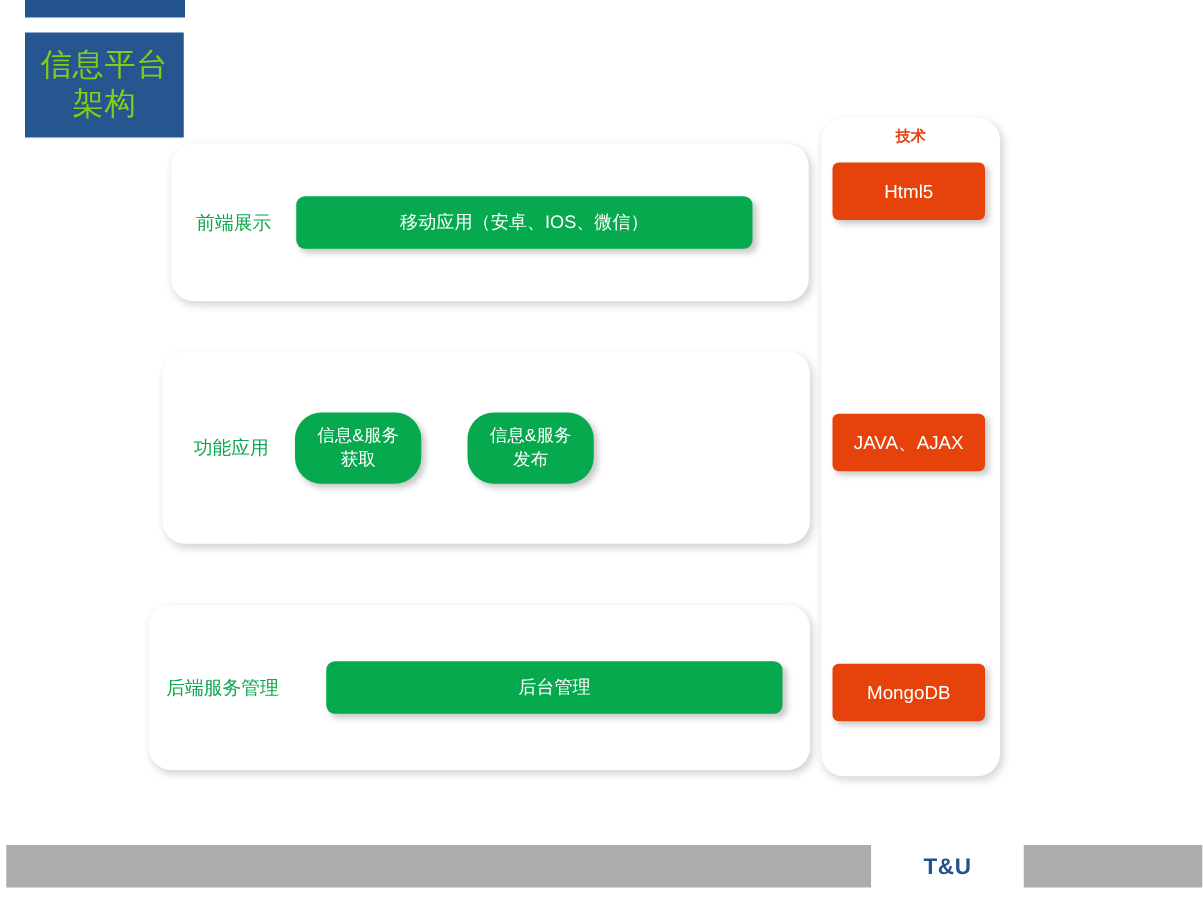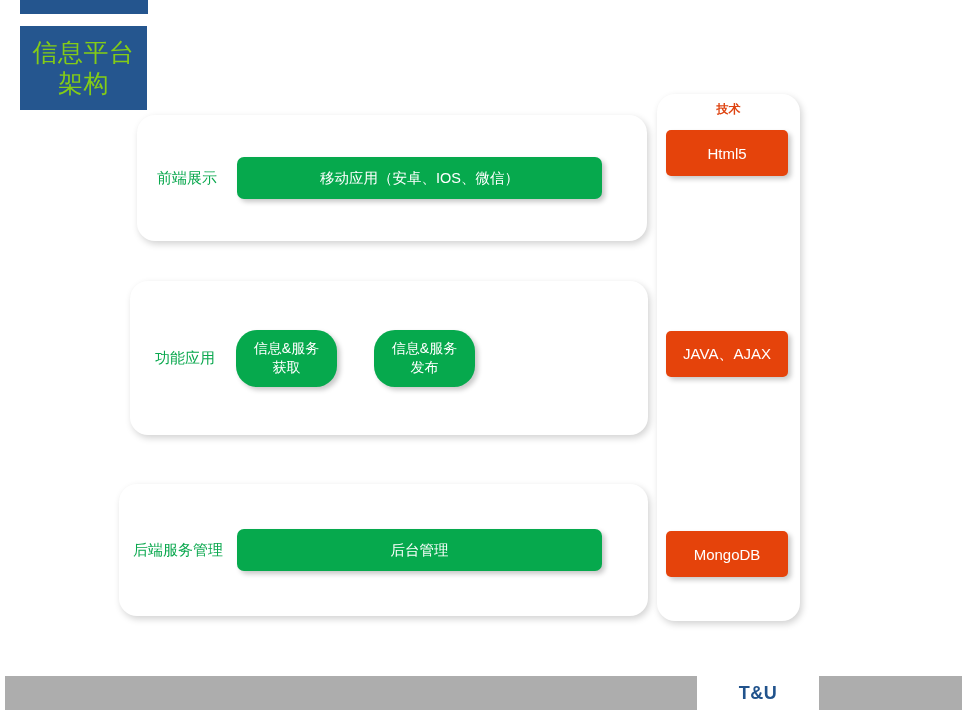--- a/index.html
+++ b/index.html
@@ -57,21 +57,21 @@
     position: absolute;
     background: #ffffff;
     border-radius: 18px;
     box-shadow: 2px 3px 7px rgba(0,0,0,0.18);
     display: flex;
     align-items: center;
   }
 
   #layer-card-1 { left: 137px; top: 115px; width: 510px; height: 126px; }
   #layer-card-2 { left: 130px; top: 281px; width: 518px; height: 154px; }
-  #layer-card-3 { left: 119px; top: 484px; width: 529px; height: 132px; }
+  #layer-card-3 { left: 119px; top: 484px; width: 529px; height: 132px; gap: 24px; }
 
   .layer-label {
     color: #0AA84E;
     font-weight: normal;
     font-size: 15px;
     white-space: nowrap;
     flex: 0 0 auto;
     text-align: center;
   }
   #layer-card-1 .layer-label { width: 100px; margin-left: 0px; }

